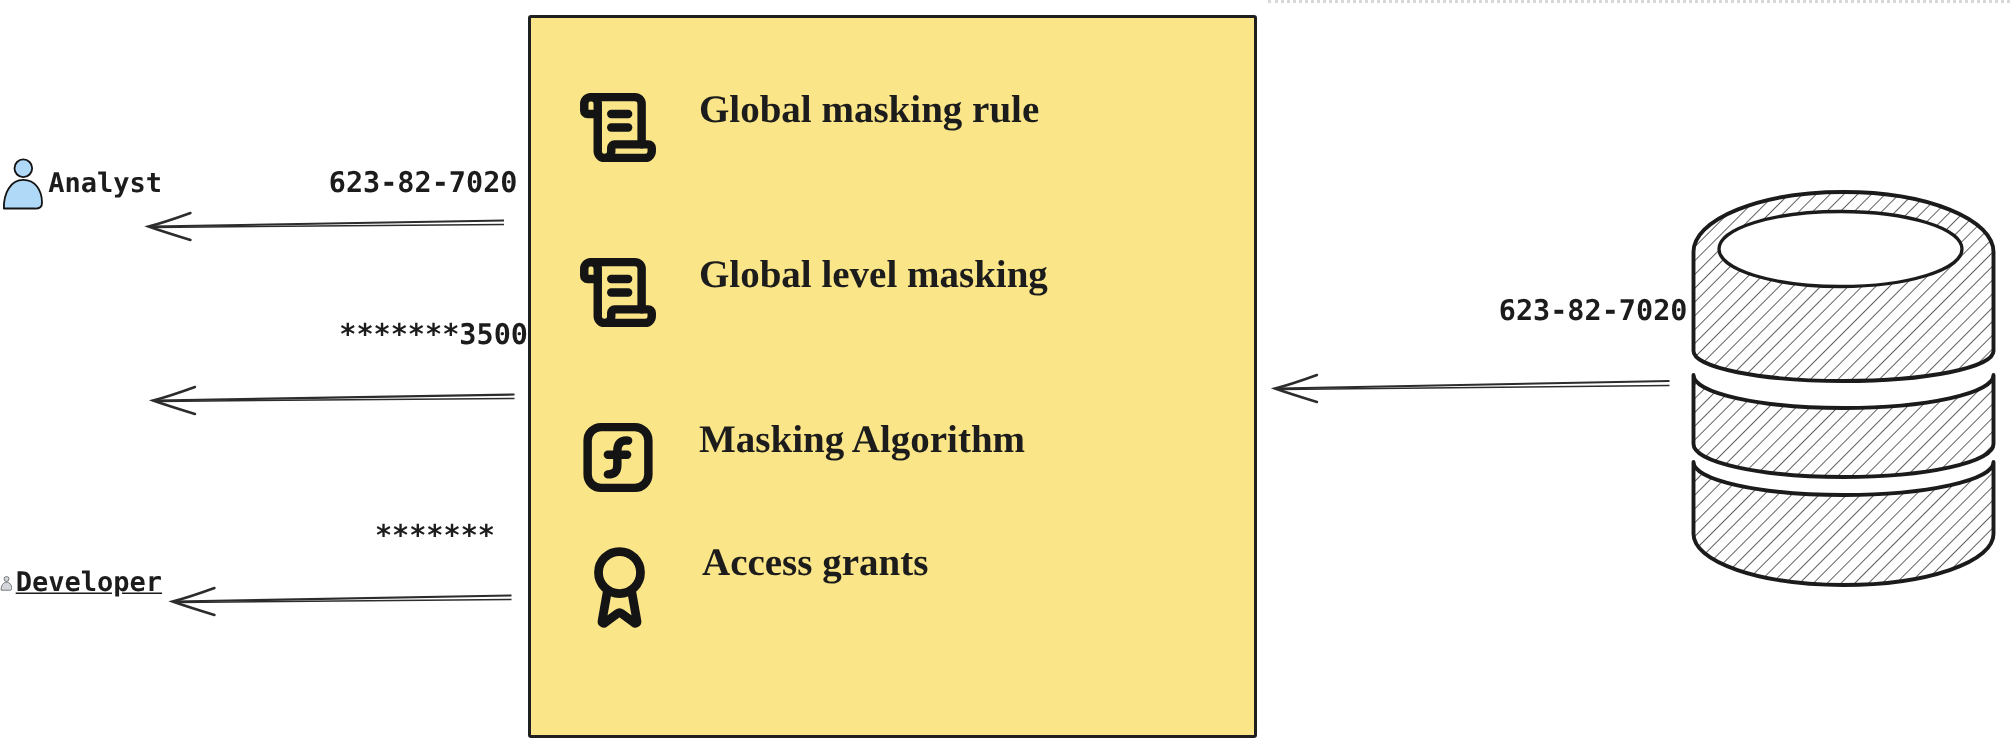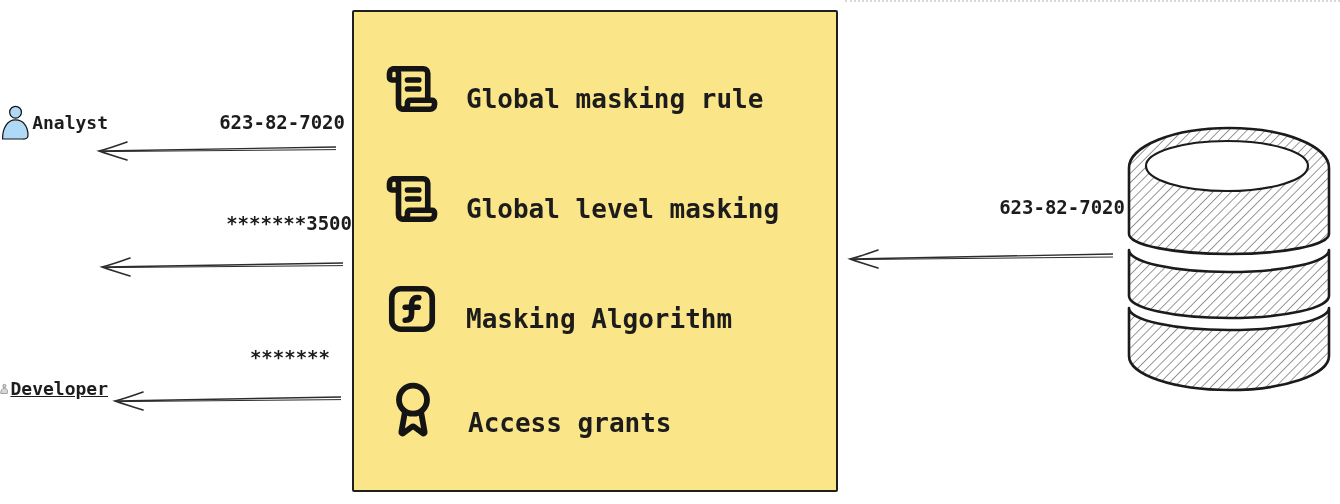--- a/index.html
+++ b/index.html
@@ -28,27 +28,27 @@
   #arrow-analyst{left:94px;top:138px;}
   #arrow-support{left:97px;top:254px;}
   #arrow-developer{left:110px;top:388px;}
   #arrow-db{left:845px;top:246px;}
 
   
   .masking-box{
     position:absolute;left:352px;top:10px;width:486px;height:482px;box-sizing:border-box;
     border:2.5px solid #1f1f1f;border-radius:2px;background:#fae588;
   }
-  .masking-item{position:absolute;left:31px;height:58px;display:flex;align-items:flex-end;gap:27px;}
+  .masking-item{position:absolute;left:31px;height:58px;display:flex;align-items:flex-start;gap:27px;font-family:Liberation Serif, serif;}
   .masking-item .item-icon{flex:0 0 auto;display:block;}
   .masking-item .item-label{font-size:26px;font-weight:700;white-space:nowrap;padding-bottom:2px;}
   #masking-item-0{top:46px;}
   #masking-item-1{top:156px;}
   #masking-item-2{top:266px;}
-  #masking-item-3{top:370px;}
+  #masking-item-3{top:348px;}
 
   
   .database{position:absolute;left:1126px;top:122px;}
 </style>
 </head>
 <body>
 
 <div id="canvas">
 
   <div class="top-crop-line"></div>

